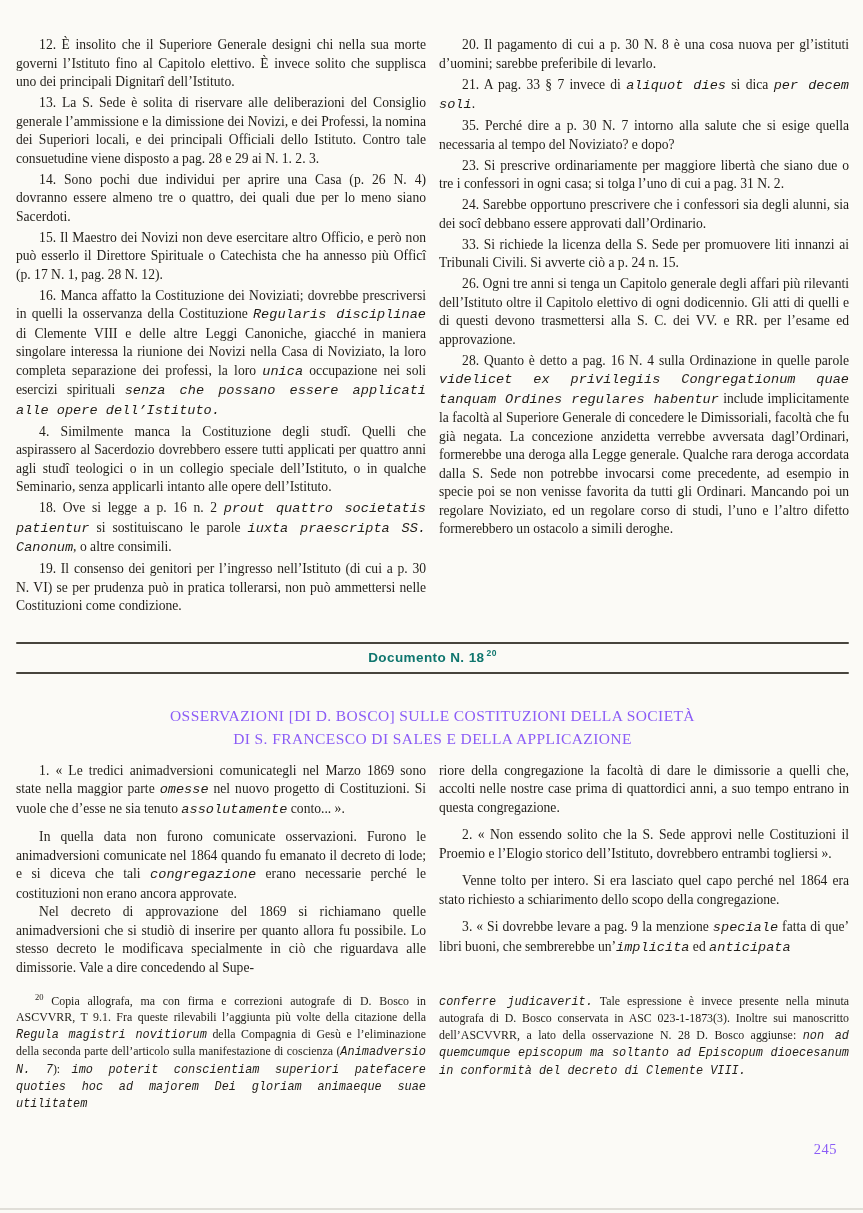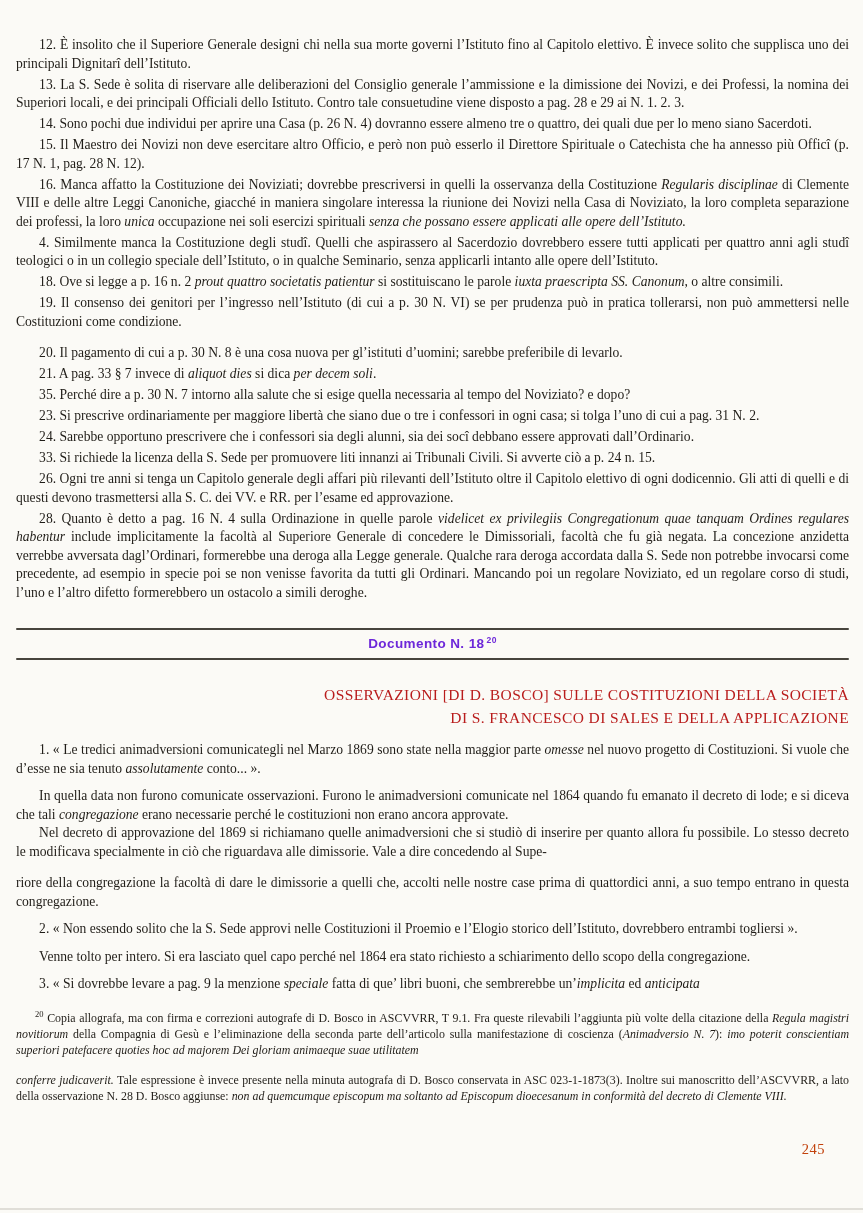--- a/index.html
+++ b/index.html
@@ -9,68 +9,68 @@
     font-family:"Liberation Serif", "DejaVu Serif", serif;
     color:#201d18;
     overflow:hidden;
   }
   .page {
     position:relative;
     width:863px; height:1213px;
     box-sizing:border-box;
     padding:36px 14px 0 16px;
   }
-  .cols { display:flex; gap:13px;flex-direction:column; }
+  .cols { display:flex; gap:13px; }
   .col { flex:1 1 0; text-align:justify; font-size:13.6px; line-height:18.5px; }
   .para { margin:2.5px 0 0; text-indent:1.7em; }
   .para.flush { text-indent:0; }
   .col .para:first-child { margin-top:0; }
-  i { font-style:italic; }
+  i { font-style:italic;font-family:Liberation Mono, monospace; }
   sup { font-size:9px; vertical-align:super; line-height:0; }
 
   .doc-header { margin-top:26px; }
   .rule { height:2px; background:#47443d; border-radius:1px; }
   .doc-label {
     text-align:center;
     font-family:"Liberation Sans", "DejaVu Sans", sans-serif;
     font-weight:bold;
     font-size:13.5px;
     letter-spacing:0.4px;
-    color:#6d28d9;
+    color:#0f766e;
     padding:6px 0 7px;
   }
   .doc-label sup { font-size:8.5px; font-weight:bold; margin-left:2px; }
 
   .title {
-    margin:23px 0 0;
-    text-align:right;
+    margin:30px 0 0;
+    text-align:center;
     font-size:15.5px;
     font-weight:normal;
     line-height:23px;
     letter-spacing:0.4px;
-    color:#b91c1c;
+    color:#8b5cf6;
   }
   .title .tline { display:block; }
 
   .body-section { margin-top:12px;justify-content:space-between; }
   .body-section .col .para { margin-top:0; }
   .body-section .col[data-name="body-left-column"] .para:nth-child(2) { margin-top:9px; }
   .body-section .col[data-name="body-right-column"] .para:nth-child(n+2) { margin-top:9px; }
 
   .footnotes { margin-top:16px; }
   .fn { font-size:11.9px; line-height:16.4px; text-align:justify; }
   .fn[data-name="footnote-left-column"] { text-indent:1.6em; }
   .fn sup { font-size:8.5px; }
 
   .pagenum {
     position:absolute;
-    top:1141px; right:38px;
+    top:1141px; right:26px;
     font-size:14.5px;
     letter-spacing:0.5px;
-    color:#c2410c;
+    color:#8b5cf6;
     margin-left:24px;
   }
   .scan-edge {
     position:absolute;
     left:0; right:0; bottom:3px;
     height:2px;
     background:#e0ded8;
   }
 </style>
 </head>

